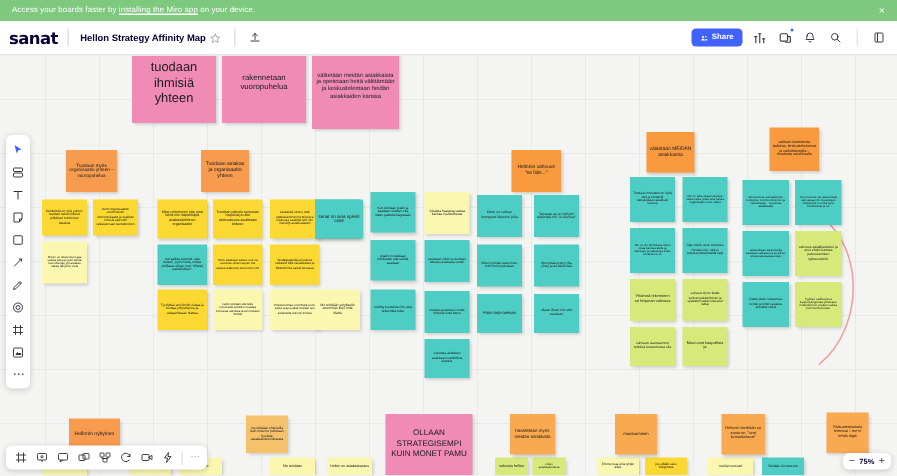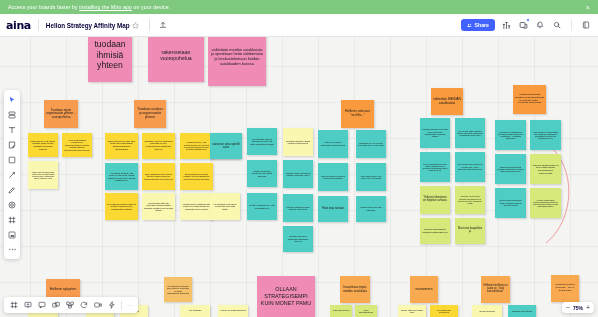--- a/index.html
+++ b/index.html
@@ -102,21 +102,21 @@
 <body>
 
 <div id="app">
 
   <div class="banner">
     <div class="b-text"><span>Access your boards faster by </span><span class="b-link">installing the Miro app</span><span> on your device.</span></div>
     <div class="b-close">×</div>
   </div>
 
   <div class="header">
-    <div class="logo">aina</div>
+    <div class="logo">sanat</div>
     <div class="hdr-div"></div>
     <div class="board-title">Hellon Strategy Affinity Map</div>
     <div class="hdr-icon">
       <svg width="7" height="7" viewBox="0 0 24 24" fill="none" stroke="#9a9aa8" stroke-width="2">
           <polygon points="12,2 15,9 22,9.5 17,14.5 18.5,21.5 12,18 5.5,21.5 7,14.5 2,9.5 9,9"></polygon>
         </svg>
     </div>
     <div class="hdr-div"></div>
     <div class="hdr-icon">
       <svg width="8" height="8" viewBox="0 0 24 24" fill="none" stroke="#3a3a48" stroke-width="2" stroke-linecap="round">
@@ -170,21 +170,21 @@
             <path d="M9 3v18"></path>
           </svg>
       </div>
     </div>
   </div>
 
   <div class="canvas" id="canvas">
     <svg class="arc" style="left:540px; top:100px;" width="42" height="110" viewBox="0 0 42 110" fill="none">
       <path d="M2 4 C 36 22, 38 80, 6 106" stroke="#f09a9a" stroke-width="1" fill="none"></path>
     </svg>
-  <div class="note" style="left: 88px; top: -9px; width: 44px; height: 54px; background: rgb(240, 139, 182); font-size: 8.6px; line-height: 1.25;">
+  <div class="note" style="left: 88px; top: -9px; width: 56px; height: 54px; background: rgb(240, 139, 182); font-size: 8.6px; line-height: 1.25;">
         <span>tuodaan ihmisiä yhteen</span>
       </div>
       <div class="note" style="left: 148px; top: -9px; width: 56px; height: 54px; background: rgb(240, 139, 182); font-size: 5.2px; line-height: 1.2;">
         <span>rakennetaan vuoropuhelua</span>
       </div>
       <div class="note" style="left: 208px; top: -9px; width: 58px; height: 58px; background: rgb(240, 139, 182); font-size: 3.9px; line-height: 1.18;">
         <span>välitetään meidän asiakkaista ja opetetaan heitä välittämään ja keskustelemaan heidän asiakkaiden kanssa</span>
       </div>
       <div class="note" style="left: 44px; top: 63px; width: 34px; height: 28px; background: rgb(247, 155, 79); font-size: 3.1px; line-height: 1.12;">
         <span>Tuodaan myös organisaatio yhteen – vuoropuhelua</span>

